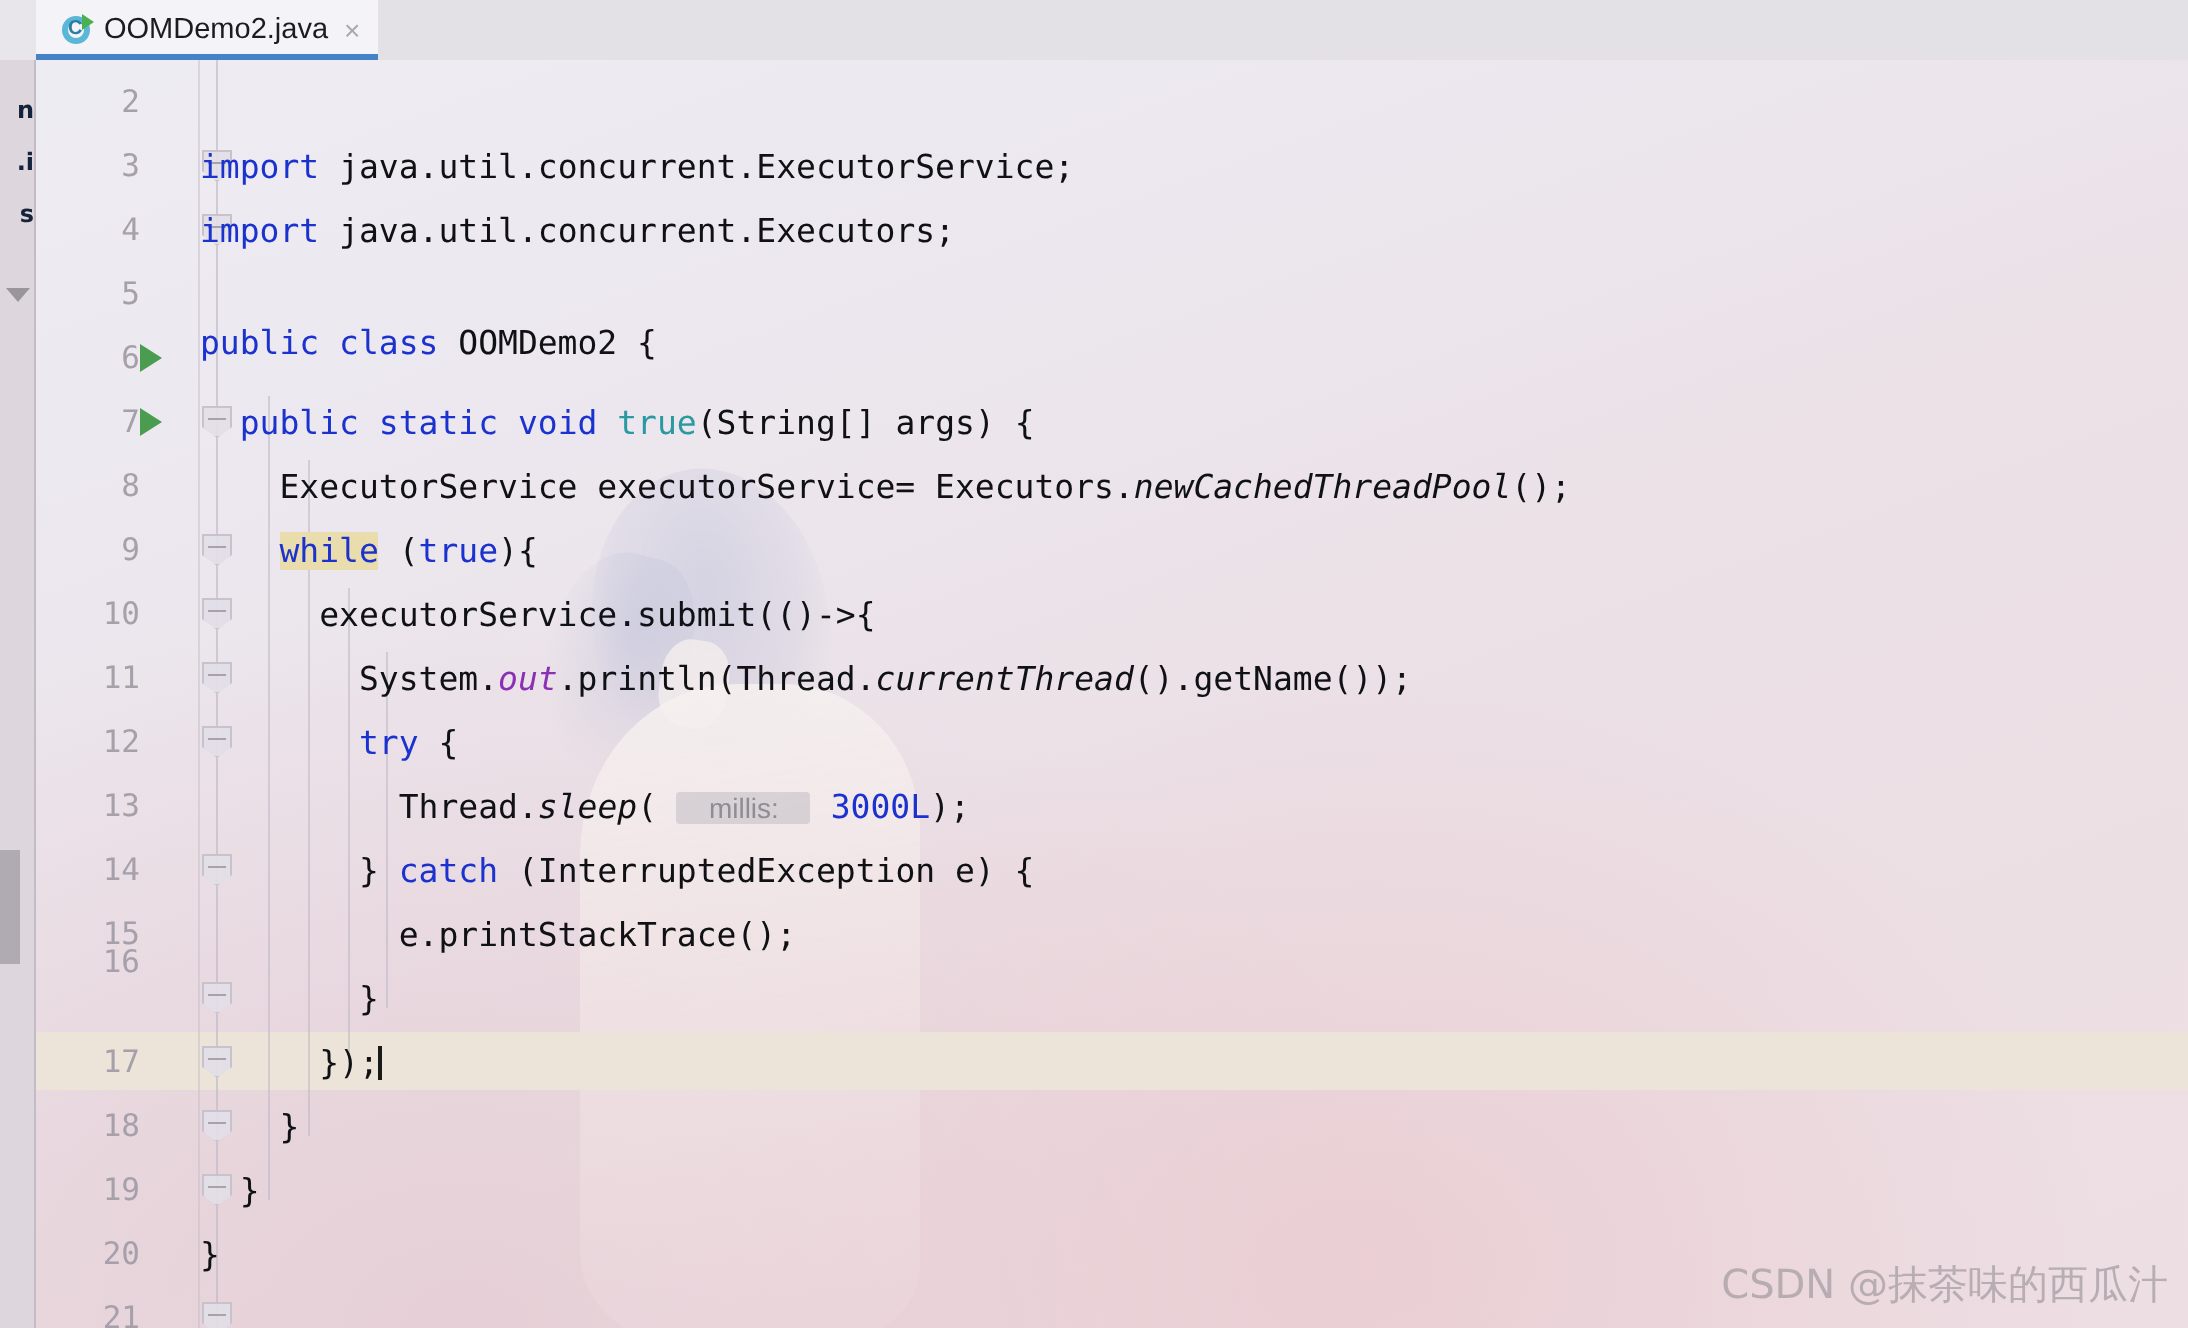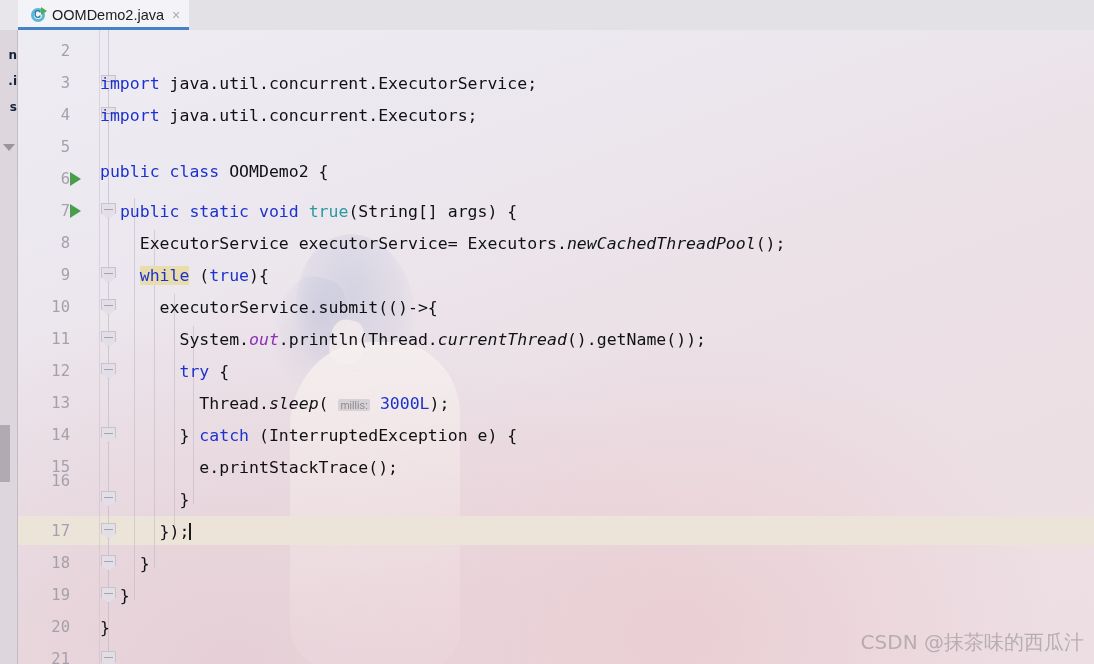--- a/index.html
+++ b/index.html
@@ -302,24 +302,24 @@
   .kw      { color: #1c32cf; }
   .kw-hl   { color: #1c32cf; background: #e9dcad; margin-top: 32px; }
   .ident   { color: #101114; }
   .meth    { color: #2a9aa0; }
   .static-f{ color: #8b2fb5; font-style: italic; }
   .ital    { color: #101114; font-style: italic; }
   .num     { color: #1c32cf; }
   .param-hint {
     color: #8d8d92;
     background: rgba(198,194,200,0.62);
-    font-size: 11px;
+    font-size: 14px;
     font-family: "Liberation Sans", sans-serif;
     border-radius: 2px;
-    padding: 0 2px;
+    padding: 0 16px;
   }
   .caret {
     display: inline-block;
     width: 2px;
     height: 17px;
     background: #1a1a1a;
     vertical-align: -3px;
     margin-left: 0px;
   }
 

